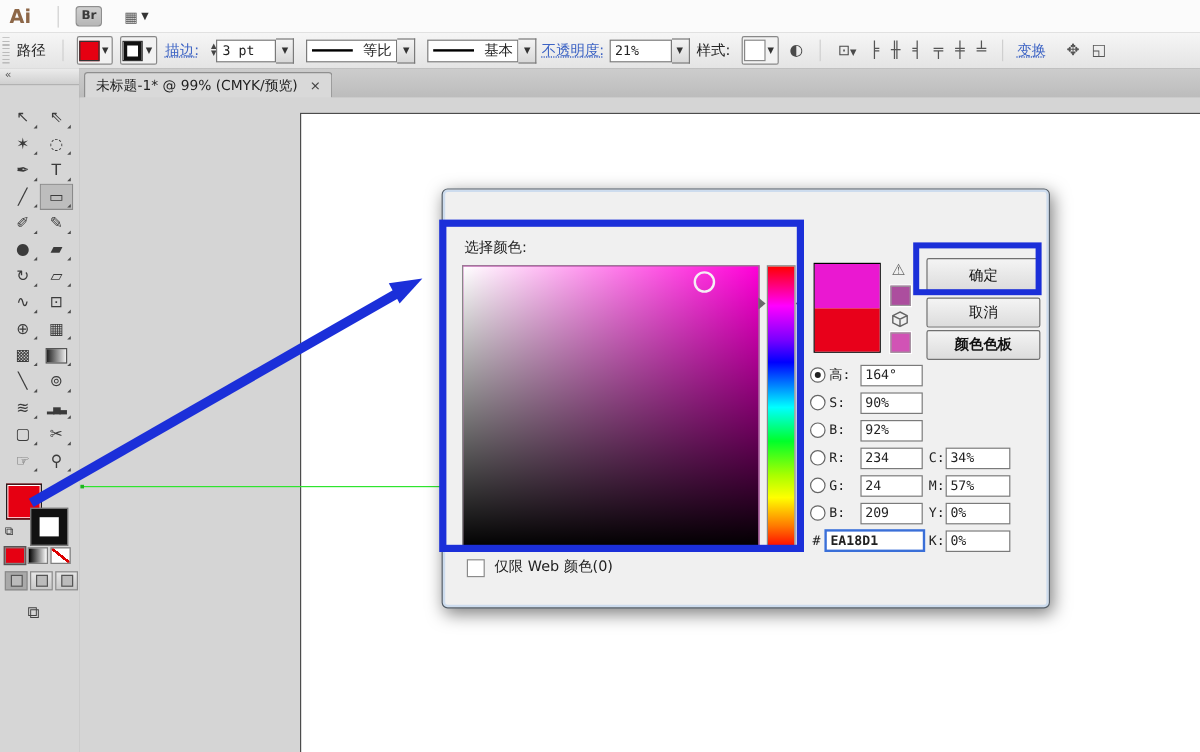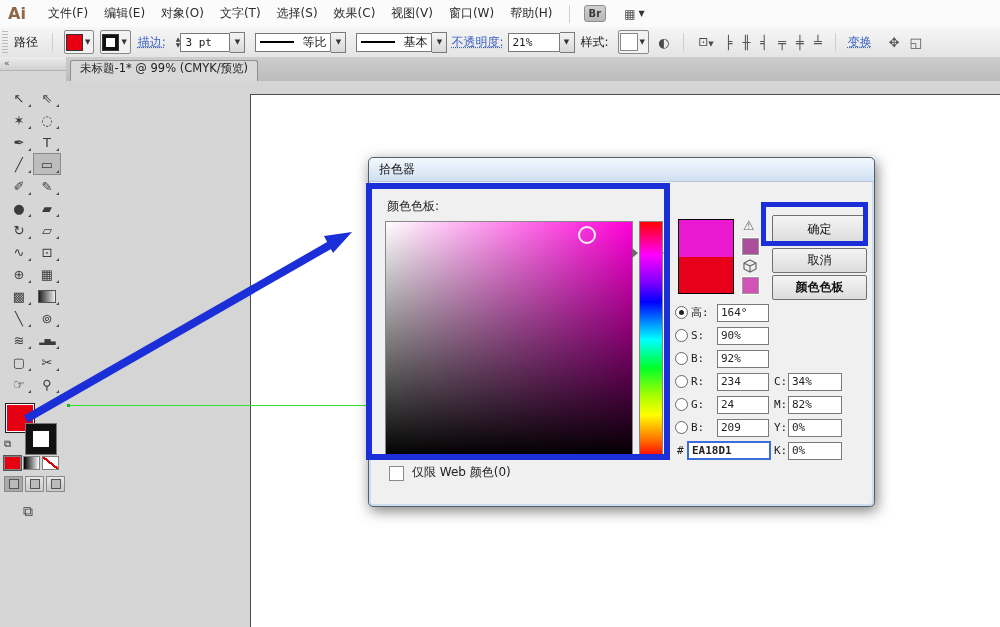--- a/index.html
+++ b/index.html
@@ -67,21 +67,21 @@
   .mbtn{width:17px;height:14px;border:1px solid #8a8a8a;background:linear-gradient(#e6e6e6,#c9c9c9);
         display:flex;align-items:center;justify-content:center;}
   .mbtn.sel{background:#a9a9a9;}
   .mbtn i{display:block;width:8px;height:8px;border:1px solid #555;background:#bbb;}
   #screen-btn{position:absolute;left:14px;top:444px;width:28px;height:20px;display:flex;align-items:center;
               justify-content:center;font-size:14px;color:#444;}
   
   #tabbar{position:absolute;left:66px;top:57px;right:0;height:24px;background:linear-gradient(#cdcdcd,#bcbcbc);
           border-bottom:1px solid #979797;}
   #doc-tab{position:absolute;left:4px;top:3px;height:21px;background:#d9d9d9;border:1px solid #8f8f8f;border-bottom:none;
-           border-radius:3px 3px 0 0;display:flex;align-items:center;padding:0 9px;font-size:11.5px;color:#1f1f1f;gap:10px;flex-direction:column;}
+           border-radius:3px 3px 0 0;display:flex;align-items:center;padding:0 9px;font-size:11.5px;color:#1f1f1f;gap:10px;}
   #doc-tab .close{color:#444;font-size:11px;}
   #canvas{position:absolute;left:66px;top:81px;right:0;bottom:0;background:#d5d5d5;overflow:hidden;}
   #artboard{position:absolute;left:184px;top:13px;width:770px;height:540px;background:#fff;border:1px solid #4c4c4c;}
   #greenline{position:absolute;left:2px;top:324px;width:303px;height:1px;background:#2ee52e;}
   .gdot{position:absolute;width:3px;height:3px;background:#1db51d;top:323px;}
   
   #dialog{position:absolute;left:368px;top:157px;width:505px;height:348px;background:#f0f0f0;
           border:1px solid #55606c;border-radius:5px;box-shadow:2px 4px 14px rgba(0,0,0,.5),inset 0 0 0 2px #cddcee;z-index:20;}
   #dlg-title{height:23px;background:linear-gradient(#f3f8fd,#cfe0f3);border-bottom:1px solid #b7c7da;
              border-radius:5px 5px 0 0;line-height:23px;padding-left:10px;color:#111;font-size:12px;}
@@ -125,31 +125,20 @@
   .anno{position:absolute;border:6px solid #1b2fd9;z-index:30;}
   #annoA{left:366px;top:183px;width:292px;height:265px;}
   #annoB{left:761px;top:202px;width:97px;height:34px;border-width:5px;}
   #arrow-svg{position:absolute;left:0;top:0;z-index:15;pointer-events:none;}
 </style>
 </head>
 <body>
 
 <div id="menubar" data-name="menu-bar">
   <span id="ai-logo" data-name="app-logo">Ai</span>
-  <div id="menu-items" data-name="menu-items" style="display:flex;">
-      <span class="menu-item" data-name="menu-item-0">文件(F)</span>
-      <span class="menu-item" data-name="menu-item-1">编辑(E)</span>
-      <span class="menu-item" data-name="menu-item-2">对象(O)</span>
-      <span class="menu-item" data-name="menu-item-3">文字(T)</span>
-      <span class="menu-item" data-name="menu-item-4">选择(S)</span>
-      <span class="menu-item" data-name="menu-item-5">效果(C)</span>
-      <span class="menu-item" data-name="menu-item-6">视图(V)</span>
-      <span class="menu-item" data-name="menu-item-7">窗口(W)</span>
-      <span class="menu-item" data-name="menu-item-8">帮助(H)</span>
-    </div>
   <div class="vsep" data-name="menu-separator"></div>
   <span id="br-btn" data-name="bridge-button">Br</span>
   <span id="ws-btn" data-name="workspace-switcher-button">
     <span data-name="workspace-icon">▦</span>
     <span class="dd" data-name="chevron-down-icon">▼</span>
   </span>
 </div>
 
 <div id="controlbar" data-name="control-bar">
   <div class="grip" data-name="panel-grip"></div>
@@ -336,24 +325,21 @@
   <div class="gdot" style="left:1px" data-name="path-anchor-point"></div>
   <div class="gdot" style="left:303px" data-name="path-anchor-point"></div>
 </div>
 
 <svg id="arrow-svg" width="1000" height="627" data-name="annotation-arrow">
   <line x1="26" y1="419" x2="330" y2="245" stroke="#1b2fd9" stroke-width="8"></line>
   <polygon points="352,232 333,253 324,236" fill="#1b2fd9"></polygon>
 </svg>
 
 <div id="dialog" data-name="color-picker-dialog">
-  <div id="dlg-title" data-name="dialog-title-bar">
-    <span data-name="dialog-title">拾色器</span>
-  </div>
-  <div id="sel-label" data-name="select-color-label">颜色色板:</div>
+  <div id="sel-label" data-name="select-color-label">选择颜色:</div>
   <div id="colorfield" data-name="color-field"></div>
   <div id="cf-marker" data-name="color-field-marker"></div>
   <div id="huebar" data-name="hue-slider"></div>
   <div id="hue-ptr-l" class="hue-ptr" data-name="hue-slider-left-pointer"></div>
   <div id="hue-ptr-r" class="hue-ptr" data-name="hue-slider-right-pointer"></div>
   <div id="preview" data-name="color-preview">
     <div class="new" data-name="new-color-swatch" style="background: rgb(234, 24, 209);"></div>
     <div class="cur" data-name="current-color-swatch" style="background: rgb(232, 0, 26);"></div>
   </div>
   <span id="warn-ic" data-name="out-of-gamut-warning-icon">⚠</span>
@@ -388,21 +374,21 @@
         <span class="plab" data-name="field-label-3">R:</span>
         <span class="fbox flex-f" data-name="value-field-3">234</span>
         <span class="rlab" data-name="cmyk-label-3">C:</span>
         <span class="fbox rfield" data-name="cmyk-field-3">34%</span>
       </div>
       <div class="prow" data-name="picker-row-4">
         <span class="radio" data-name="radio-4"></span>
         <span class="plab" data-name="field-label-4">G:</span>
         <span class="fbox flex-f" data-name="value-field-4">24</span>
         <span class="rlab" data-name="cmyk-label-4">M:</span>
-        <span class="fbox rfield" data-name="cmyk-field-4">82%</span>
+        <span class="fbox rfield" data-name="cmyk-field-4">57%</span>
       </div>
       <div class="prow" data-name="picker-row-5">
         <span class="radio" data-name="radio-5"></span>
         <span class="plab" data-name="field-label-5">B:</span>
         <span class="fbox flex-f" data-name="value-field-5">209</span>
         <span class="rlab" data-name="cmyk-label-5">Y:</span>
         <span class="fbox rfield" data-name="cmyk-field-5">0%</span>
       </div>
       <div class="prow" data-name="picker-row-6">
         <span class="plab hexlab" data-name="hex-label">#</span>

